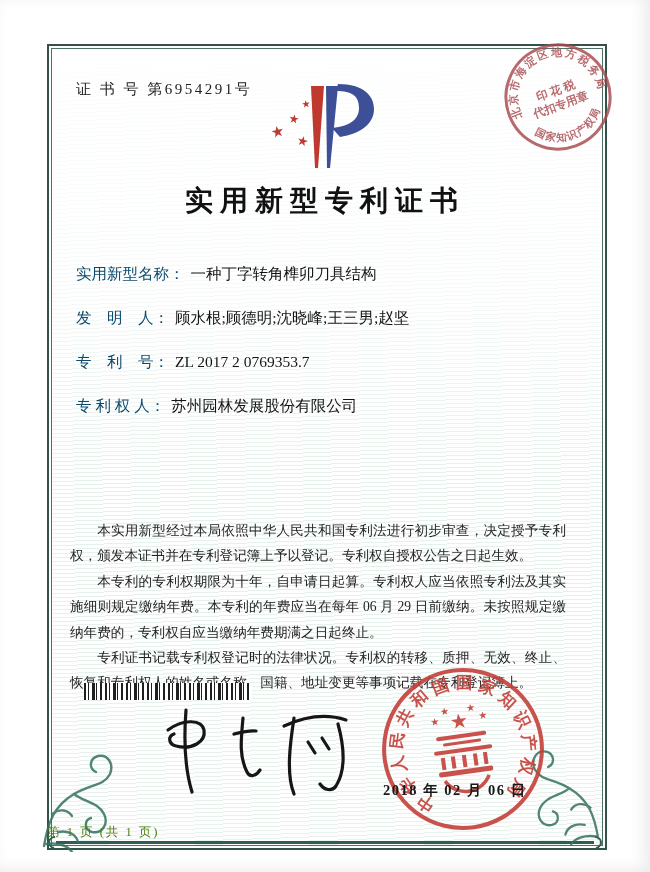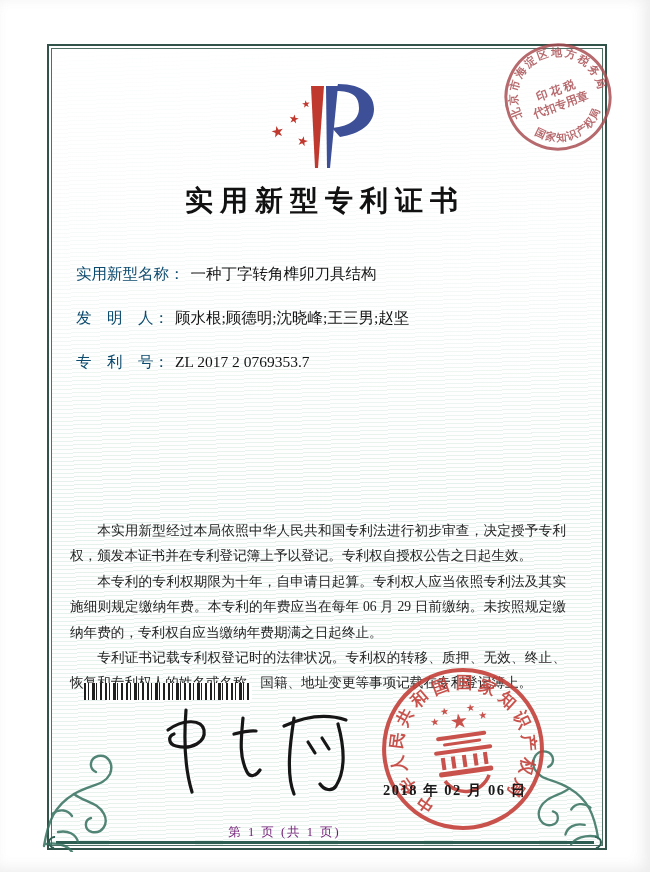--- a/index.html
+++ b/index.html
@@ -65,22 +65,22 @@
     font-size:16px;font-weight:700;color:#222;line-height:30px;
   }
   .signature{position:absolute;left:142px;top:696px;}
   .tax-stamp{position:absolute;left:498px;top:36px;}
   .seal{position:absolute;left:377px;top:663px;}
   .seal-date{
     position:absolute;left:383px;top:781px;width:170px;text-align:left;
     font-size:14.5px;font-weight:700;letter-spacing:1.5px;color:#191919;
   }
   .footer{
-    position:absolute;left:47px;top:824px;width:475px;text-align:center;
-    font-size:12.5px;letter-spacing:2px;color:#701a75;
+    position:absolute;left:47px;top:824px;width:475px;
+    font-size:12.5px;letter-spacing:2px;color:#4d7c0f;
   }
 </style>
 </head>
 <body>
 
 <div class="page">
 
   <div class="frame">
     <div class="frame-inner"></div>
     <div class="texture"></div>
@@ -99,20 +99,21 @@
   <svg class="ornament" style="left:496px;top:744px;transform:scaleX(-1);" width="108" height="104" viewBox="0 0 112 100">
     <g fill="none" stroke="#35705f" stroke-width="2.4" opacity="0.85" stroke-linecap="round">
       <path d="M6 94 C 10 70 16 54 36 42 C 52 32 66 34 72 22 C 76 12 70 2 60 4 C 52 6 50 16 58 20"></path>
       <path d="M36 42 C 46 50 60 50 66 62 C 71 72 64 82 54 80 C 46 78 46 68 53 66"></path>
       <path d="M20 80 C 30 78 38 82 40 90"></path>
       <path d="M14 62 C 22 56 30 58 34 64"></path>
       <path d="M8 92 C 20 90 30 94 34 100"></path>
     </g>
   </svg>
 
+  <div class="cert-no">证 书 号 第6954291号</div>
 
   <svg class="ornament" style="left:256px;top:76px;" width="134" height="102" viewBox="0 0 134 102">
 
     <polygon points="55,10 68,10 62,92 59,92" fill="#c0392f"></polygon>
 
     <polygon points="70,10 82,10 74,92 71,92" fill="#3d4f97"></polygon>
 
     <path d="M82 8 C 108 8 118 20 118 33 C 118 48 104 58 84 61 L 76 52 C 96 50 103 42 103 32 C 103 20 96 15 80 15 Z" fill="#3d4f97"></path>
 
     <text x="16" y="62" font-size="15" fill="#c0392f" transform="rotate(-12 16 62)">★</text>
@@ -144,20 +145,23 @@
 
   <div class="fields">
     <div class="field-row">
       <span class="field-label">实用新型名称：</span><span class="field-value">一种丁字转角榫卯刀具结构</span>
     </div>
     <div class="field-row">
       <span class="field-label">发　明　人：</span><span class="field-value">顾水根;顾德明;沈晓峰;王三男;赵坚</span>
     </div>
     <div class="field-row">
       <span class="field-label">专　利　号：</span><span class="field-value">ZL 2017 2 0769353.7</span>
+    </div>
+    <div class="field-row">
+      <span class="field-label">专 利 权 人：</span><span class="field-value">苏州园林发展股份有限公司</span>
     </div>
   </div>
 
   <div class="paras">
     <p>本实用新型经过本局依照中华人民共和国专利法进行初步审查，决定授予专利权，颁发本证书并在专利登记簿上予以登记。专利权自授权公告之日起生效。</p>
     <p>本专利的专利权期限为十年，自申请日起算。专利权人应当依照专利法及其实施细则规定缴纳年费。本专利的年费应当在每年 06 月 29 日前缴纳。未按照规定缴纳年费的，专利权自应当缴纳年费期满之日起终止。</p>
     <p>专利证书记载专利权登记时的法律状况。专利权的转移、质押、无效、终止、恢复和专利权人的姓名或名称、国籍、地址变更等事项记载在专利登记簿上。</p>
   </div>
 
   <div class="barcode"></div>

